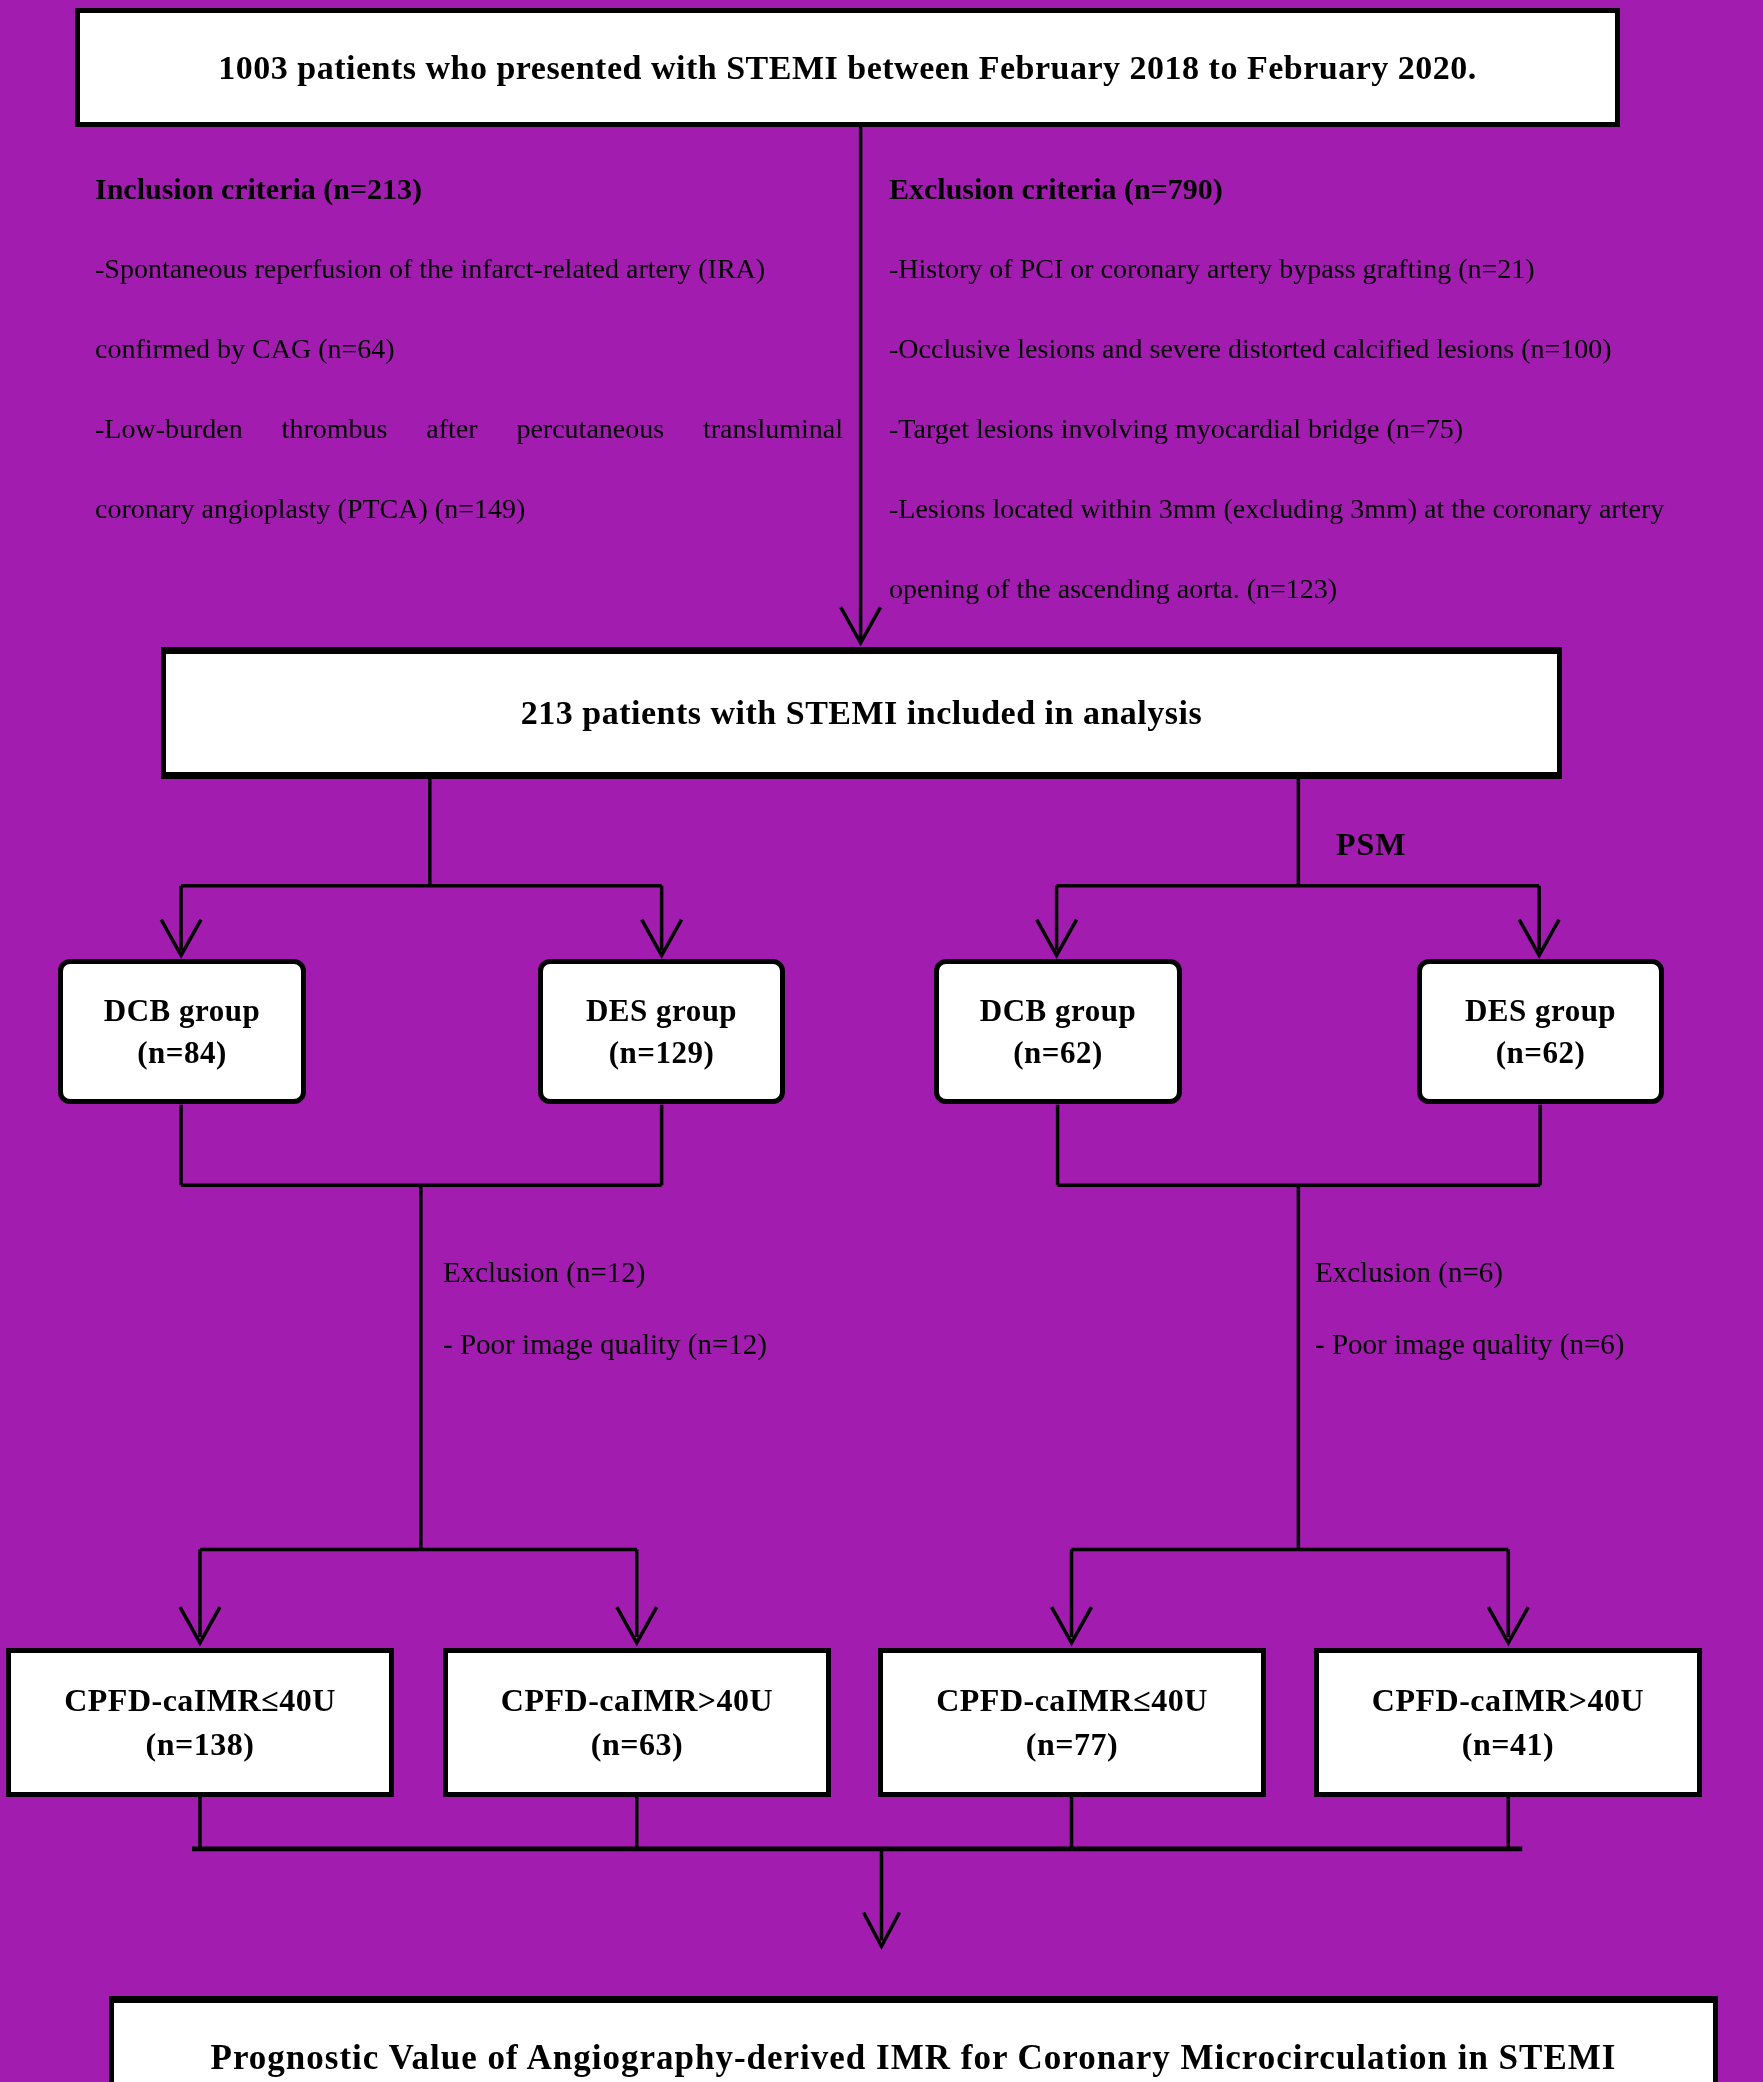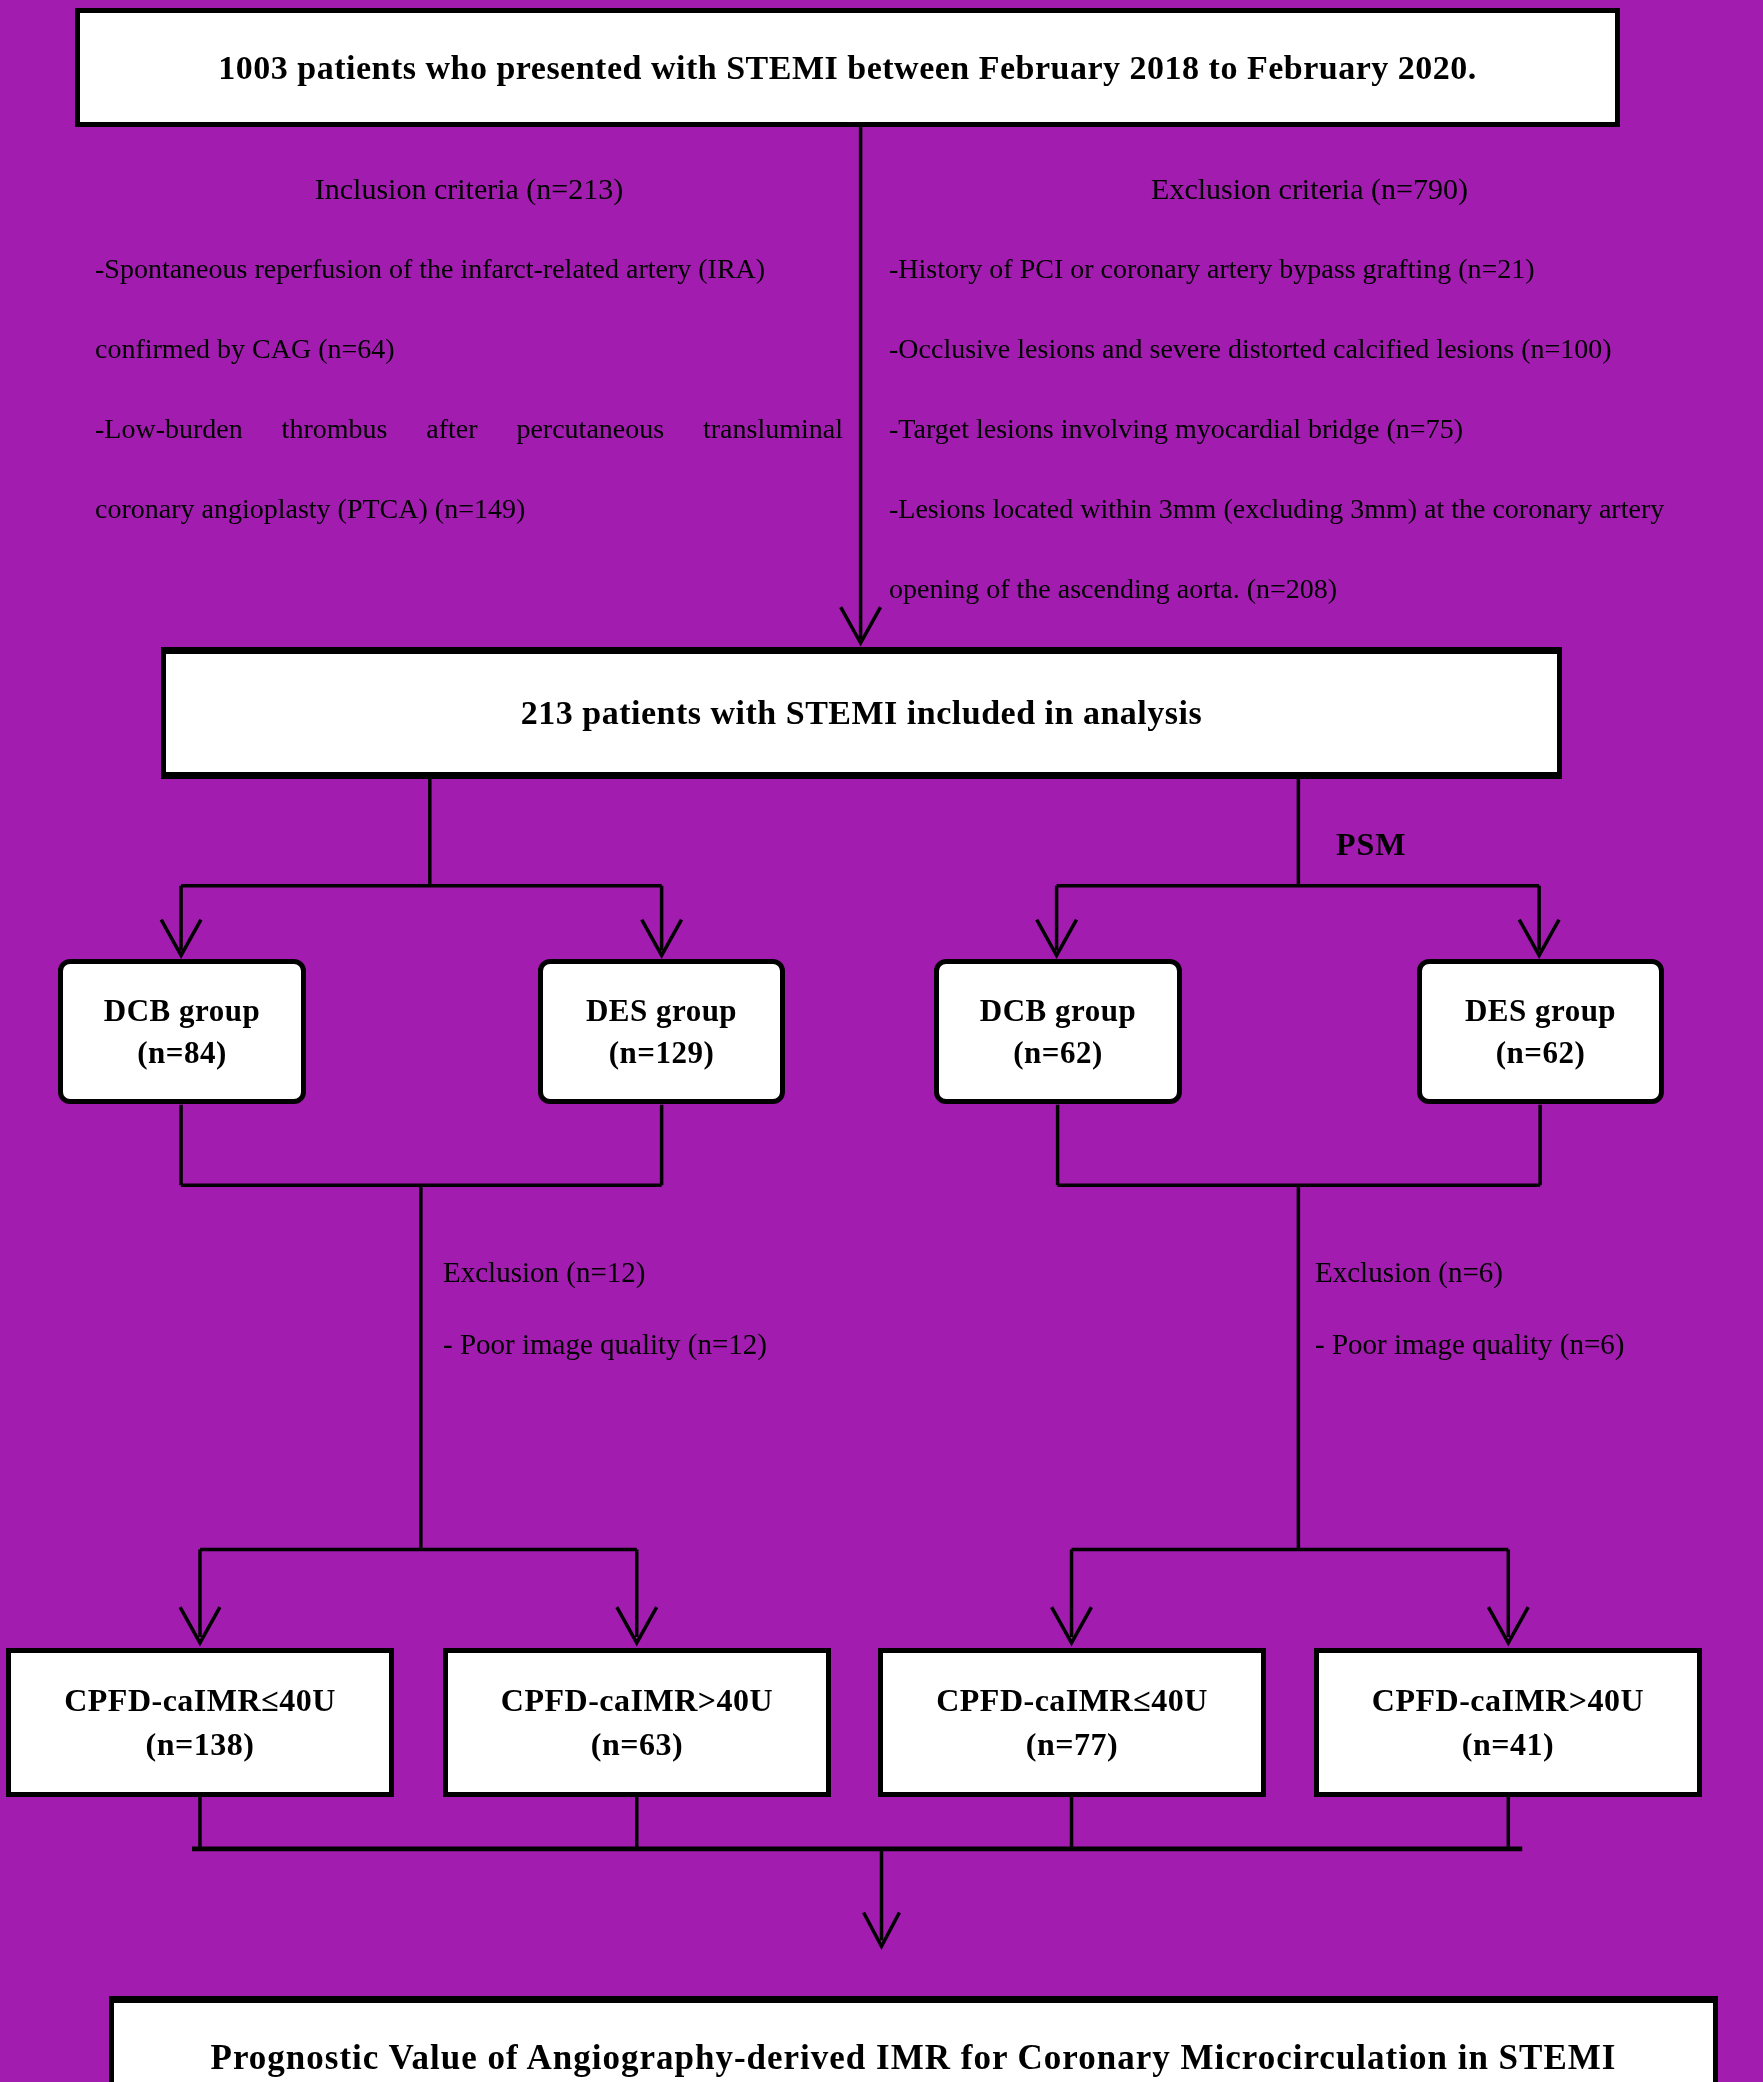--- a/index.html
+++ b/index.html
@@ -17,21 +17,21 @@
   .box-imr{top:1648px;height:139px;font-size:32px;}
   .box-i1{left:6px;width:378px;}
   .box-i2{left:443px;width:378px;}
   .box-i3{left:878px;width:378px;}
   .box-i4{left:1314px;width:378px;}
   .box-outcome{left:76px;top:1996px;width:1599px;height:110px;font-size:35px;border-width:7px 5px;letter-spacing:1px;margin-left:33px;}
   .crit{position:absolute;top:149px;font-size:28px;}
   .crit-left{left:95px;width:748px;}
   .crit-right{left:889px;width:841px;}
   .crit-line{height:80px;line-height:80px;white-space:nowrap;}
-  .crit-heading{font-weight:normal;font-size:30px;text-align:center;}
+  .crit-heading{font-weight:bold;font-size:30px;}
   .crit-line.justify{text-align:justify;text-align-last:justify;white-space:normal;}
   .note{position:absolute;top:1236px;font-size:29px;}
   .note-left{left:443px;width:428px;}
   .note-right{left:1315px;width:428px;}
   .note-line{height:72px;line-height:72px;white-space:nowrap;}
   .psm{position:absolute;left:1336px;top:826px;font-size:32px;font-weight:bold;letter-spacing:1px;}
   .twoline span{display:block;}
 </style>
 </head>
 <body>
@@ -80,21 +80,21 @@
     <div class="crit-line justify">-Low-burden thrombus after percutaneous transluminal</div>
     <div class="crit-line">coronary angioplasty (PTCA) (n=149)</div>
   </div>
 
   <div class="crit crit-right">
     <div class="crit-line crit-heading">Exclusion criteria (n=790)</div>
     <div class="crit-line">-History of PCI or coronary artery bypass grafting (n=21)</div>
     <div class="crit-line">-Occlusive lesions and severe distorted calcified lesions (n=100)</div>
     <div class="crit-line">-Target lesions involving myocardial bridge (n=75)</div>
     <div class="crit-line">-Lesions located within 3mm (excluding 3mm) at the coronary artery</div>
-    <div class="crit-line">opening of the ascending aorta. (n=208)</div>
+    <div class="crit-line">opening of the ascending aorta. (n=123)</div>
   </div>
 
   <div class="box box-analysis">
     <span>213 patients with STEMI included in analysis</span>
   </div>
 
   <div class="psm">PSM</div>
 
   <div class="box box-group box-gl1 twoline">
     <span>DCB group</span>

